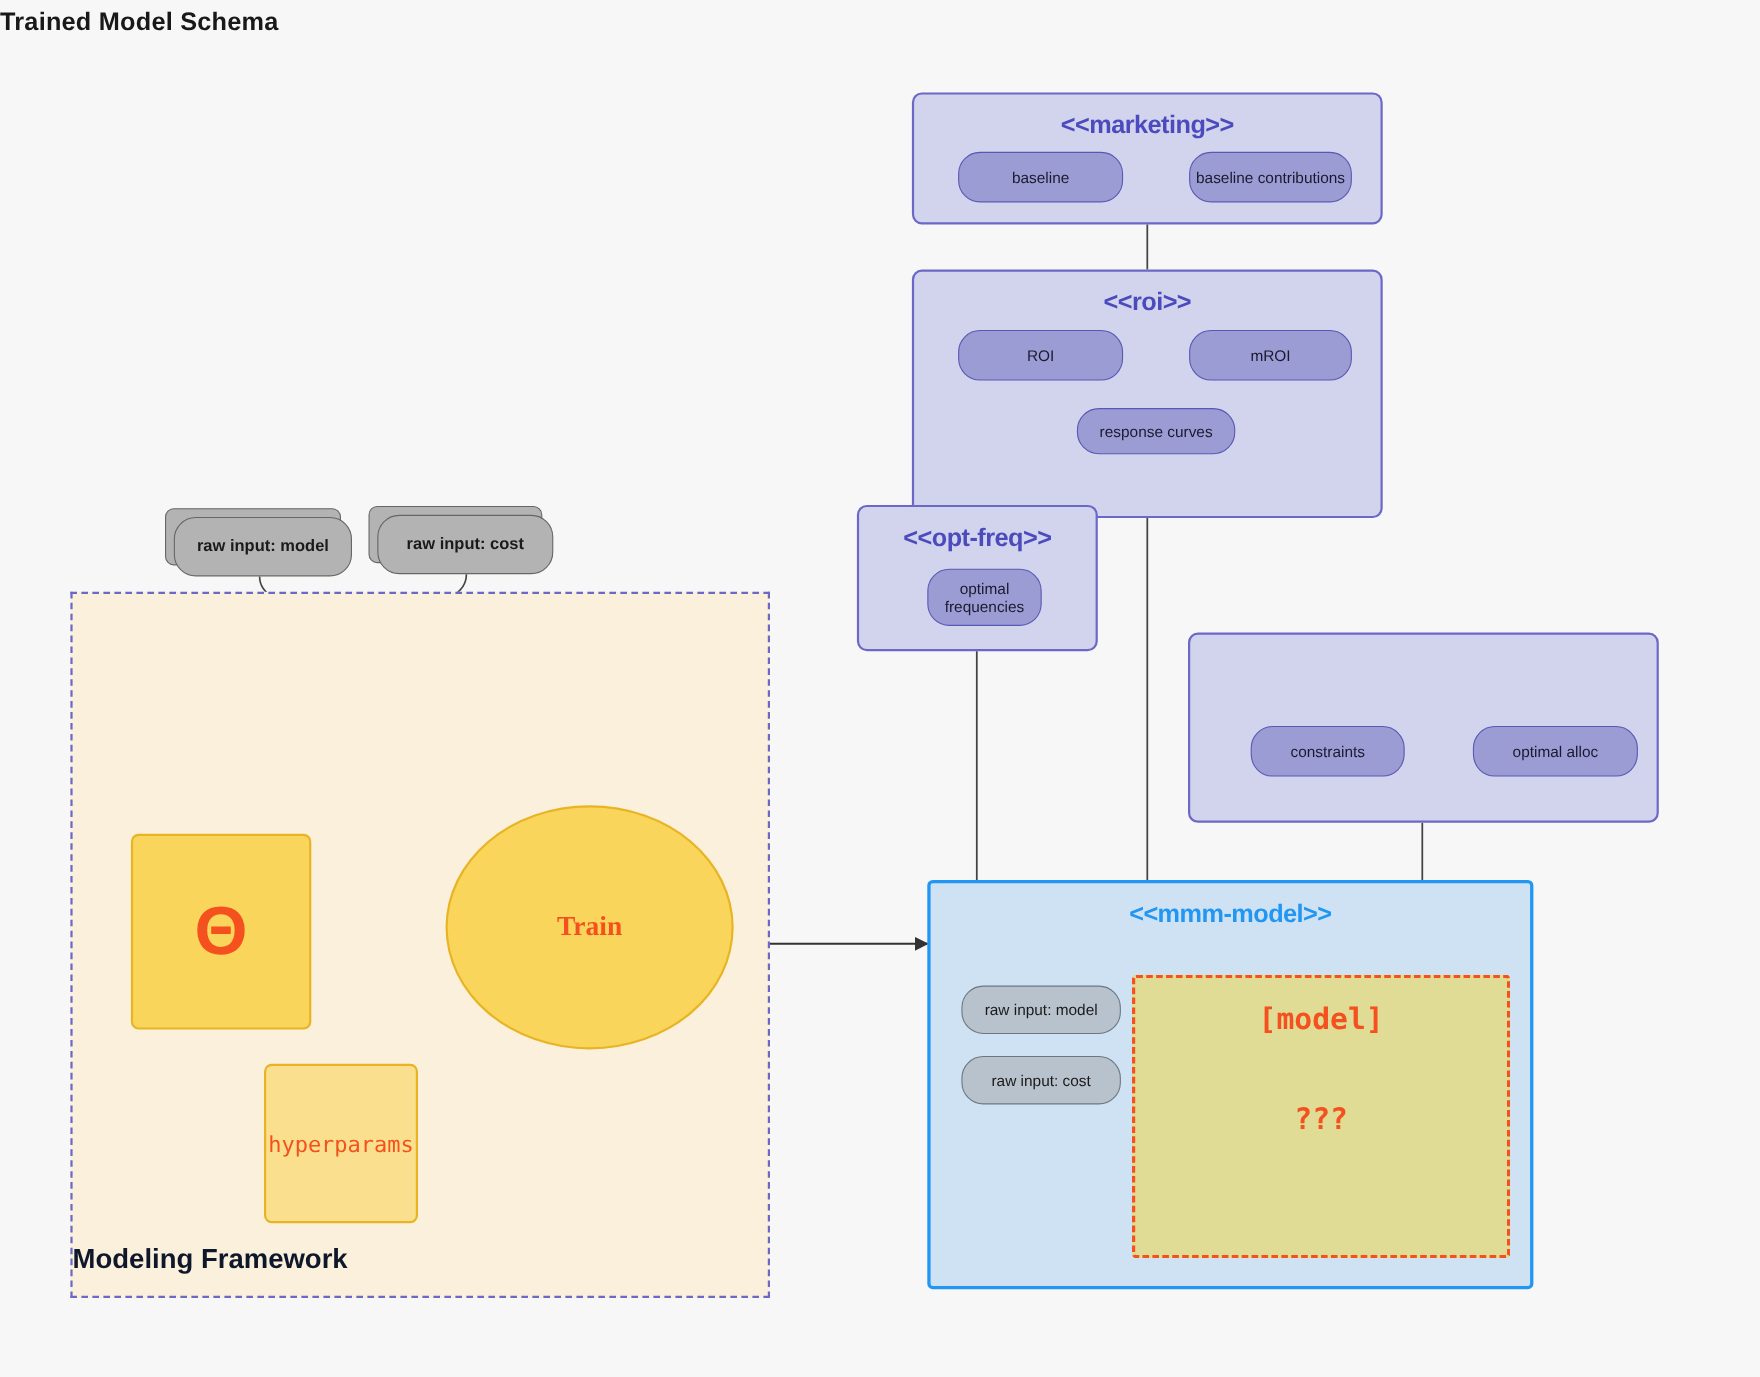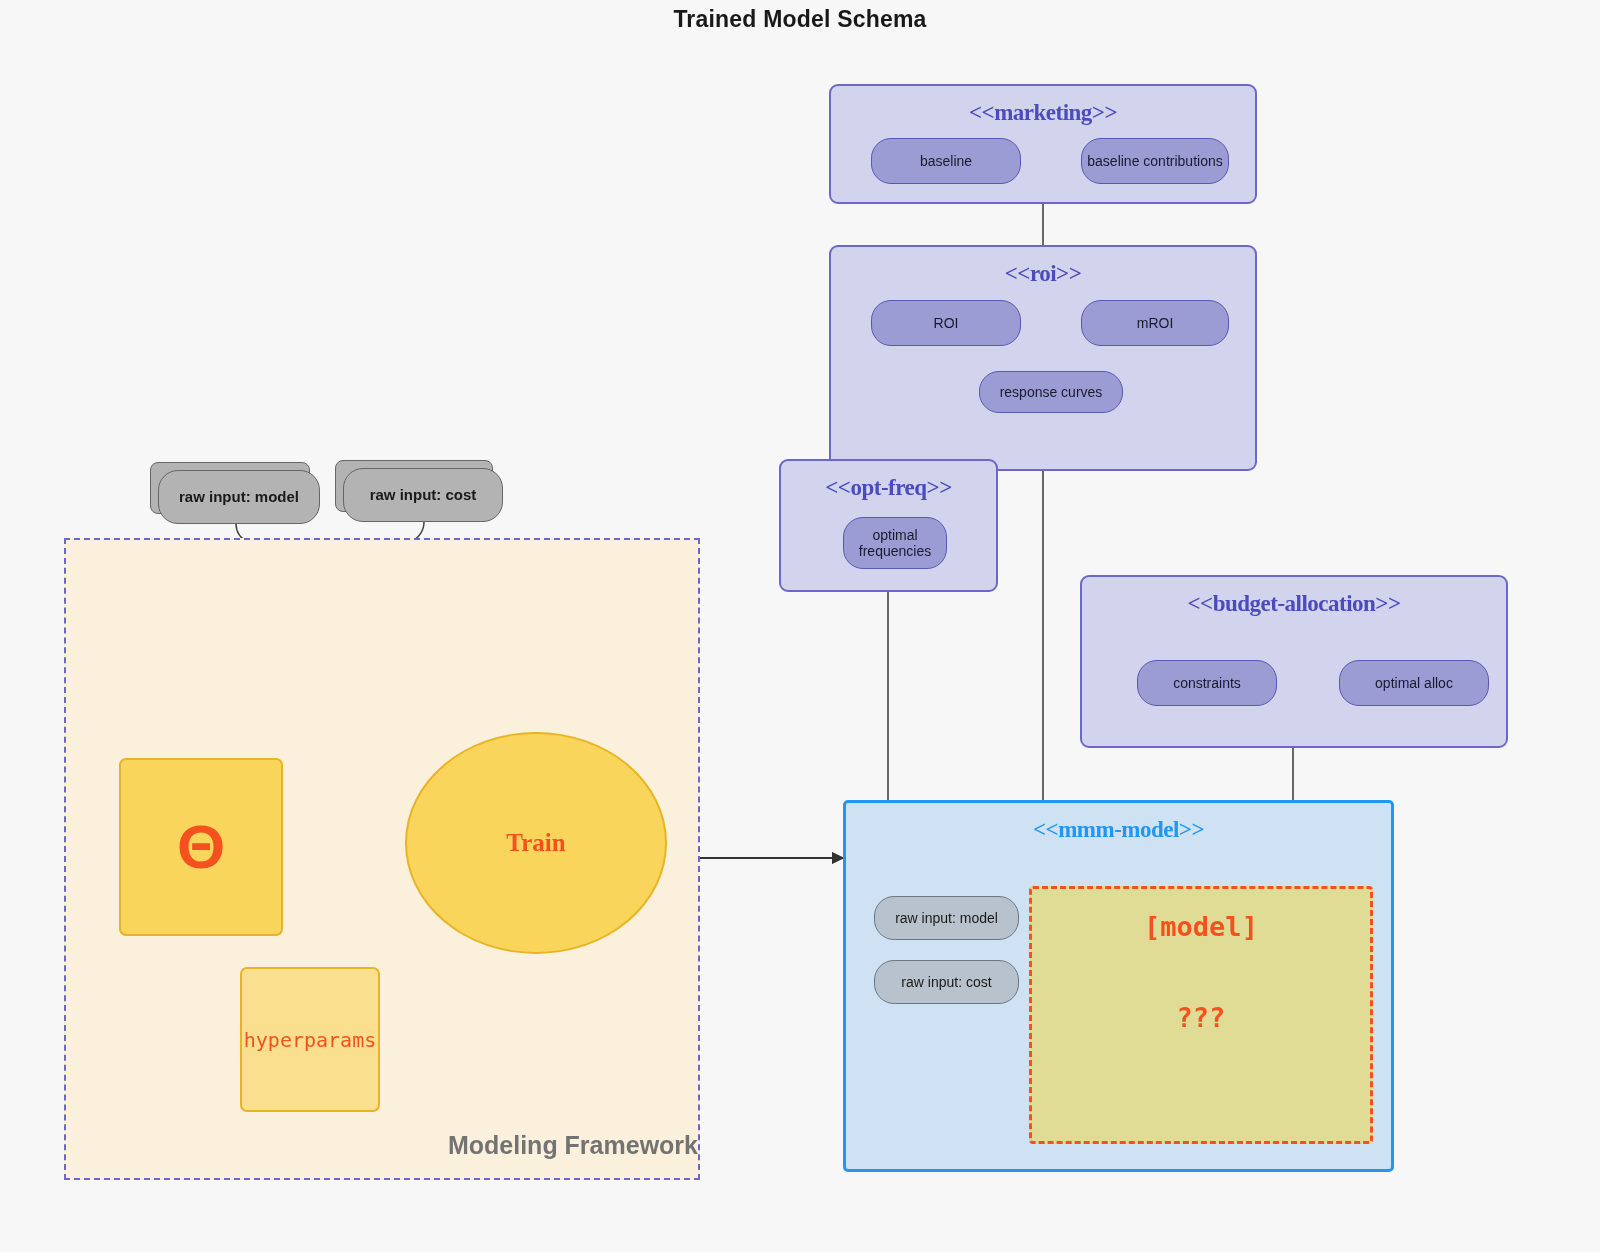--- a/index.html
+++ b/index.html
@@ -7,32 +7,32 @@
     width:1600px;height:1252px;
     background:#f7f7f7;
     font-family:"Liberation Sans", sans-serif;
     position:relative;
     overflow:hidden;
   }
   #stage{position:absolute;left:0;top:0;width:1600px;height:1252px;}
   #wires{position:absolute;left:0;top:0;width:1600px;height:1252px;pointer-events:none;}
 
   .title{
-    position:absolute;left:0;top:6px;width:1600px;text-align:center;
+    position:absolute;left:0;top:6px;width:1600px;text-align:left;
     font-size:23px;font-weight:bold;color:#191919;letter-spacing:.2px;
   }
 
   
   .pkg{
     position:absolute;box-sizing:border-box;
     background:#d2d3ec;border:2px solid #6b68c8;border-radius:9px;
   }
   .pkg-title{
     position:absolute;left:0;right:0;top:14px;text-align:center;
-    font-family:Liberation Serif, serif;
+    font-family:Liberation Sans, sans-serif;
     font-size:23px;font-weight:bold;color:#4b4bbe;letter-spacing:-.5px;
   }
   
   .card{
     position:absolute;box-sizing:border-box;
     border-radius:20px;display:flex;align-items:center;justify-content:center;
     text-align:center;line-height:1.15;
   }
   .card::before{
     content:"";position:absolute;left:-9px;top:-9px;width:100%;height:100%;
@@ -67,22 +67,22 @@
     font-family:"DejaVu Sans Mono", monospace;
     font-size:27px;font-weight:bold;color:#f4511e;
   }
 
   
   .framework{
     position:absolute;box-sizing:border-box;
     background:#faf0dc;border:2px dashed #6b68c8;
   }
   .framework-label{
-    position:absolute;left:0;right:0;bottom:18px;text-align:right;
-    font-size:25px;font-weight:bold;color:#737373;
+    position:absolute;left:0;right:0;bottom:18px;text-align:left;
+    font-size:25px;font-weight:bold;color:#0f172a;
   }
 
   .ycard{
     position:absolute;box-sizing:border-box;border-radius:7px;
     display:flex;align-items:center;justify-content:center;text-align:center;
   }
   .ycard::before{
     content:"";position:absolute;left:-11px;top:-11px;width:100%;height:100%;
     box-sizing:border-box;border-radius:7px;background:inherit;border:inherit;z-index:-1;
   }
@@ -173,21 +173,20 @@
   </div>
 
   <div class="pkg" style="left:779px;top:459px;width:219px;height:133px;">
     <div class="pkg-title">&lt;&lt;opt-freq&gt;&gt;</div>
     <div class="card purple" style="left:62px;top:56px;width:104px;height:52px;">
       <span>optimal frequencies</span>
     </div>
   </div>
 
   <div class="pkg" style="left:1080px;top:575px;width:428px;height:173px;">
-    <div class="pkg-title">&lt;&lt;budget-allocation&gt;&gt;</div>
     <div class="card purple" style="left:55px;top:83px;width:140px;height:46px;">
       <span>constraints</span>
     </div>
     <div class="card purple" style="left:257px;top:83px;width:150px;height:46px;">
       <span>optimal alloc</span>
     </div>
   </div>
 
   <div class="pkg blue" style="left:843px;top:800px;width:551px;height:372px;">
     <div class="pkg-title">&lt;&lt;mmm-model&gt;&gt;</div>

